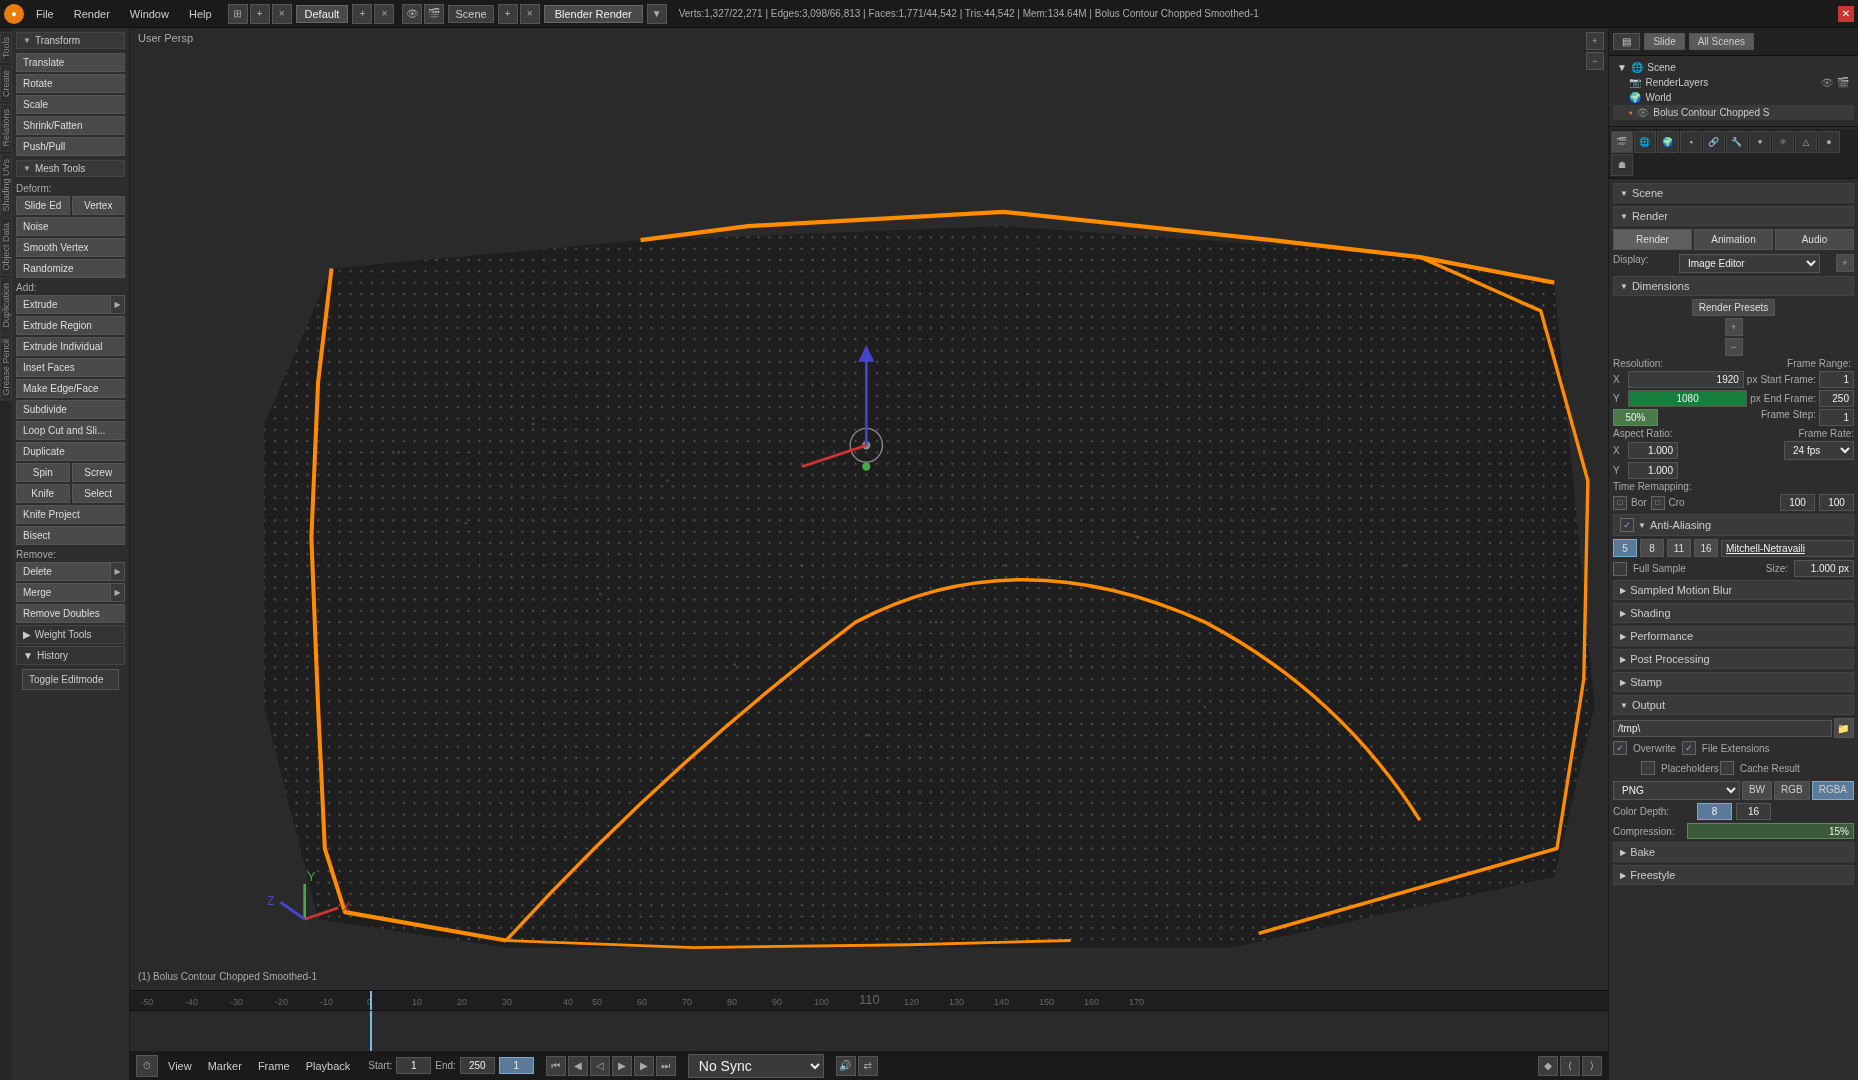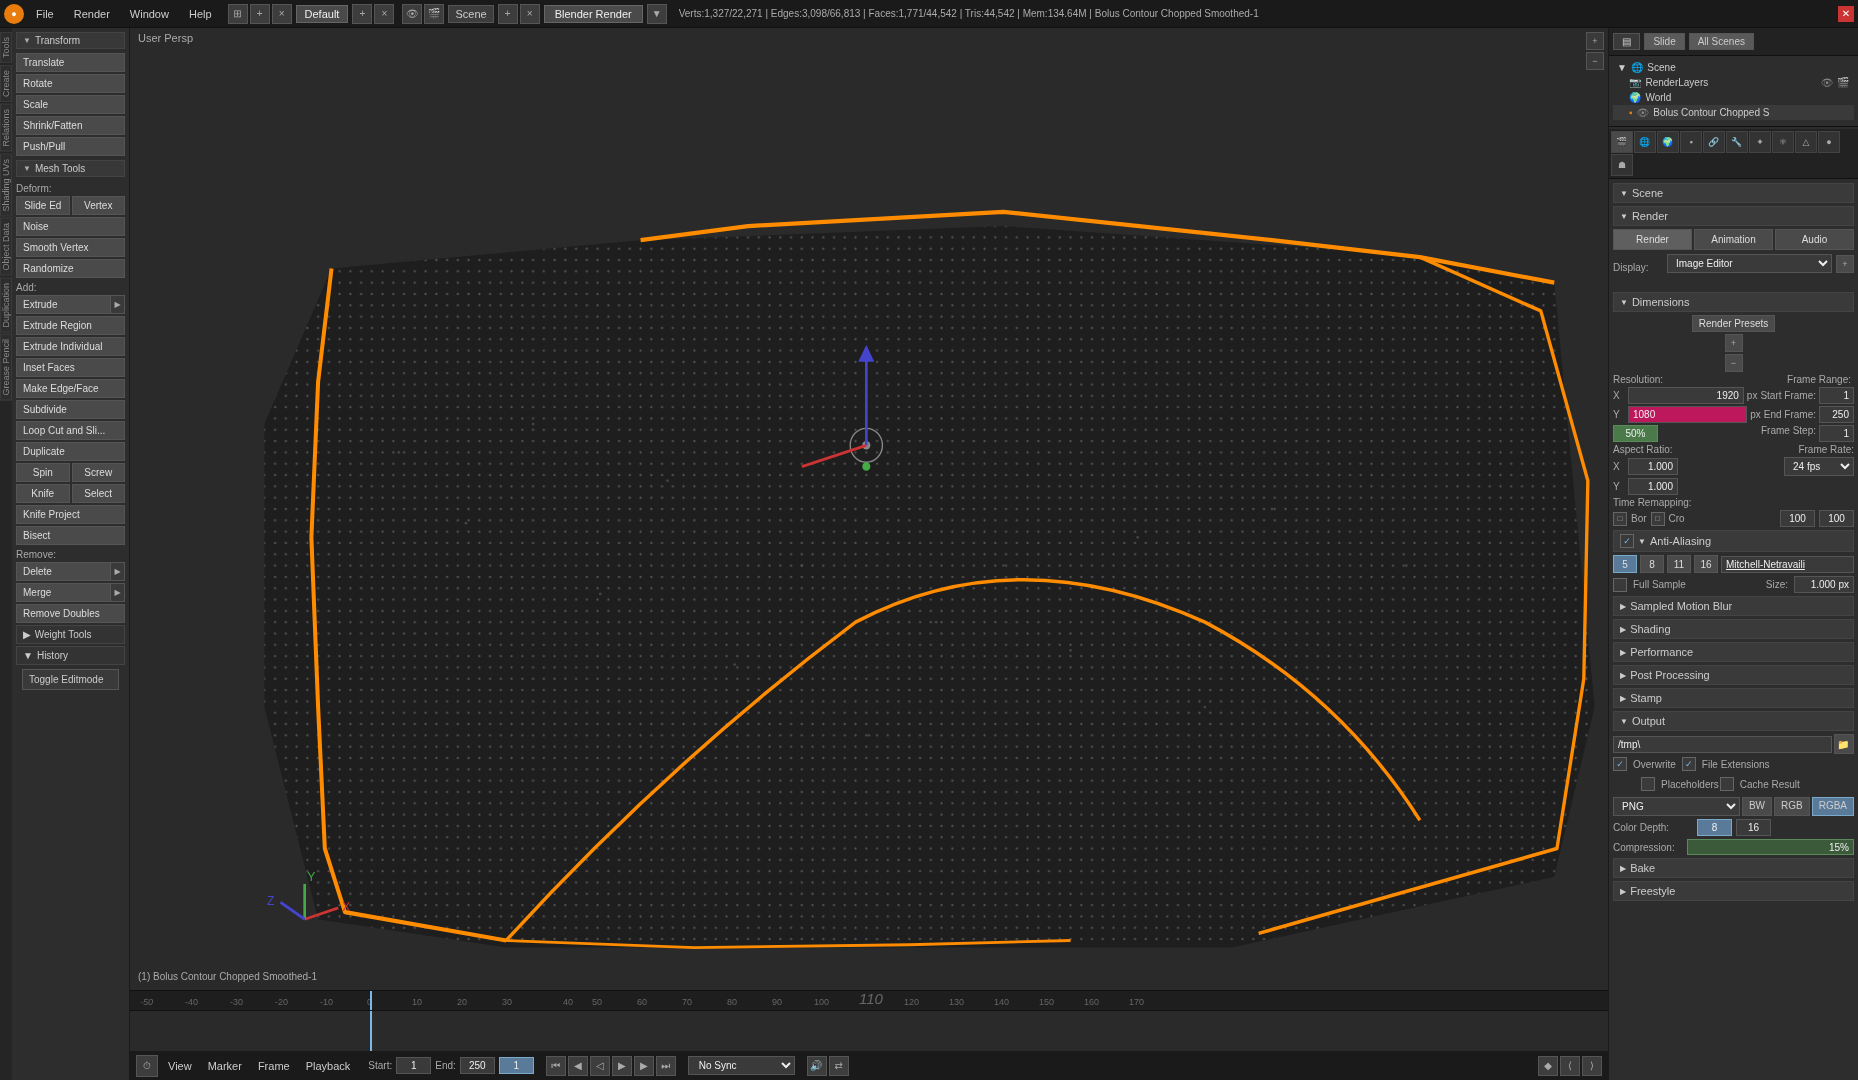--- a/index.html
+++ b/index.html
@@ -261,23 +261,23 @@
       border: 1px solid #555;
       color: #ddd;
       padding: 4px 4px;
       font-size: 10px;
       cursor: pointer;
       text-align: center;
     }
     .render-btn.active { background: #5f5f5f; }
     .display-row {
       display: flex;
-      align-items: flex-end;
-      gap: 4px;
-      margin-bottom: 19px;
+      align-items: flex-start;
+      gap: 16px;
+      margin-bottom: 3px;
     }
     .display-label { color: #aaa; font-size: 10px; min-width: 50px; }
     .display-select {
       flex: 1;
       background: #3a3a3a;
       border: 1px solid #555;
       color: #eee;
       padding: 2px 4px;
       font-size: 10px;
     }
@@ -464,21 +464,21 @@
       border: 1px solid #555;
       color: #aaa;
       display: flex; align-items: center; justify-content: center;
       font-size: 10px; cursor: pointer;
     }
     .sync-select {
       background: #3a3a3a;
       border: 1px solid #555;
       color: #eee;
       padding: 2px 6px;
-      font-size: 10px;
+      font-size: 14px;
     }
 
     
     .right-top {
       display: flex;
       height: 28px;
       background: #222;
       border-bottom: 1px solid #111;
       align-items: center;
       padding: 0 4px;
@@ -822,21 +822,21 @@
             <div style="position:absolute;left:282px;color:#666;font-size:9px;bottom:3px;">10</div>
             <div style="position:absolute;left:327px;color:#666;font-size:9px;bottom:3px;">20</div>
             <div style="position:absolute;left:372px;color:#666;font-size:9px;bottom:3px;">30</div>
             <div style="position:absolute;left:433px;color:#666;font-size:9px;bottom:3px;">40</div>
             <div style="position:absolute;left:462px;color:#666;font-size:9px;bottom:3px;">50</div>
             <div style="position:absolute;left:507px;color:#666;font-size:9px;bottom:3px;">60</div>
             <div style="position:absolute;left:552px;color:#666;font-size:9px;bottom:3px;">70</div>
             <div style="position:absolute;left:597px;color:#666;font-size:9px;bottom:3px;">80</div>
             <div style="position:absolute;left:642px;color:#666;font-size:9px;bottom:3px;">90</div>
             <div style="position:absolute;left:684px;color:#666;font-size:9px;bottom:3px;">100</div>
-            <div style="position:absolute;left:729px;color:#666;font-size:15px;bottom:3px;font-style:italic;">110</div>
+            <div style="position:absolute;left:729px;color:#666;font-size:13px;bottom:3px;">110</div>
             <div style="position:absolute;left:774px;color:#666;font-size:9px;bottom:3px;">120</div>
             <div style="position:absolute;left:819px;color:#666;font-size:9px;bottom:3px;">130</div>
             <div style="position:absolute;left:864px;color:#666;font-size:9px;bottom:3px;">140</div>
             <div style="position:absolute;left:909px;color:#666;font-size:9px;bottom:3px;">150</div>
             <div style="position:absolute;left:954px;color:#666;font-size:9px;bottom:3px;">160</div>
             <div style="position:absolute;left:999px;color:#666;font-size:9px;bottom:3px;">170</div>
           </div>
         </div>
         <div class="timeline-content">
           <div class="playhead-line" style="left:240px;"></div>
@@ -978,21 +978,21 @@
         <div style="display:flex;align-items:center;gap:3px;margin-bottom:2px;">
           <span style="color:#aaa;font-size:10px;min-width:12px;">X</span>
           <div style="flex:1;background:#3a3a3a;border:1px solid #555;color:#eee;padding:2px 4px;font-size:10px;text-align:right;">1920</div>
           <span style="color:#aaa;font-size:10px;">px</span>
           <span style="color:#aaa;font-size:10px;min-width:50px;text-align:right;">Start Frame:</span>
           <div style="width:35px;background:#3a3a3a;border:1px solid #555;color:#eee;padding:2px 4px;font-size:10px;text-align:right;">1</div>
         </div>
 
         <div style="display:flex;align-items:center;gap:3px;margin-bottom:2px;">
           <span style="color:#aaa;font-size:10px;min-width:12px;">Y</span>
-          <div style="flex:1;background:#be185d;border:1px solid #555;color:#eee;padding:2px 4px;font-size:10px;text-align:left;">1080</div>
+          <div style="flex:1;background:#15803d;border:1px solid #555;color:#eee;padding:2px 4px;font-size:10px;text-align:center;">1080</div>
           <span style="color:#aaa;font-size:10px;">px</span>
           <span style="color:#aaa;font-size:10px;min-width:50px;text-align:right;">End Frame:</span>
           <div style="width:35px;background:#3a3a3a;border:1px solid #555;color:#eee;padding:2px 4px;font-size:10px;text-align:right;">250</div>
         </div>
 
         <div style="display:flex;align-items:flex-start;gap:3px;margin-bottom:2px;">
           <div class="prop-percent">50%</div>
           <span style="flex:1;"></span>
           <span style="color:#aaa;font-size:10px;">Frame Step:</span>
           <div style="width:35px;background:#3a3a3a;border:1px solid #555;color:#eee;padding:2px 4px;font-size:10px;text-align:right;">1</div>

